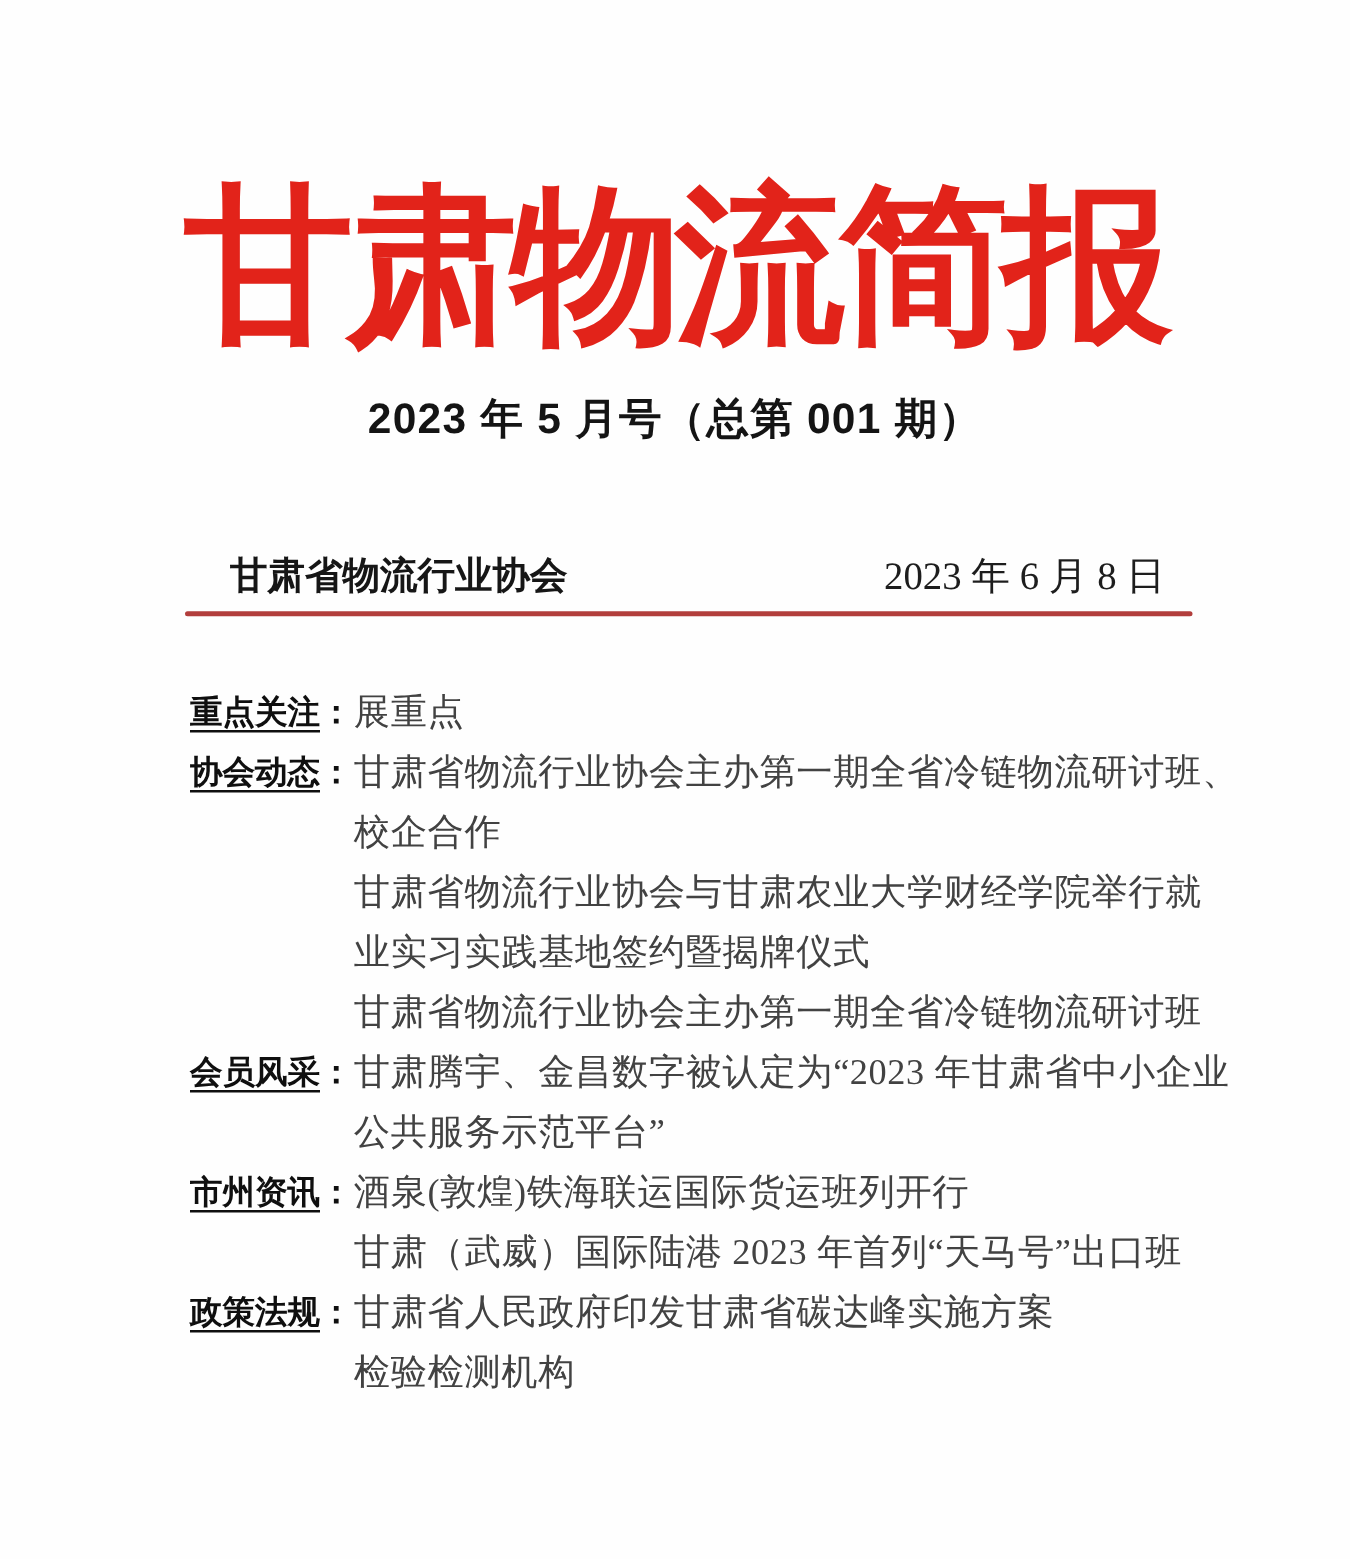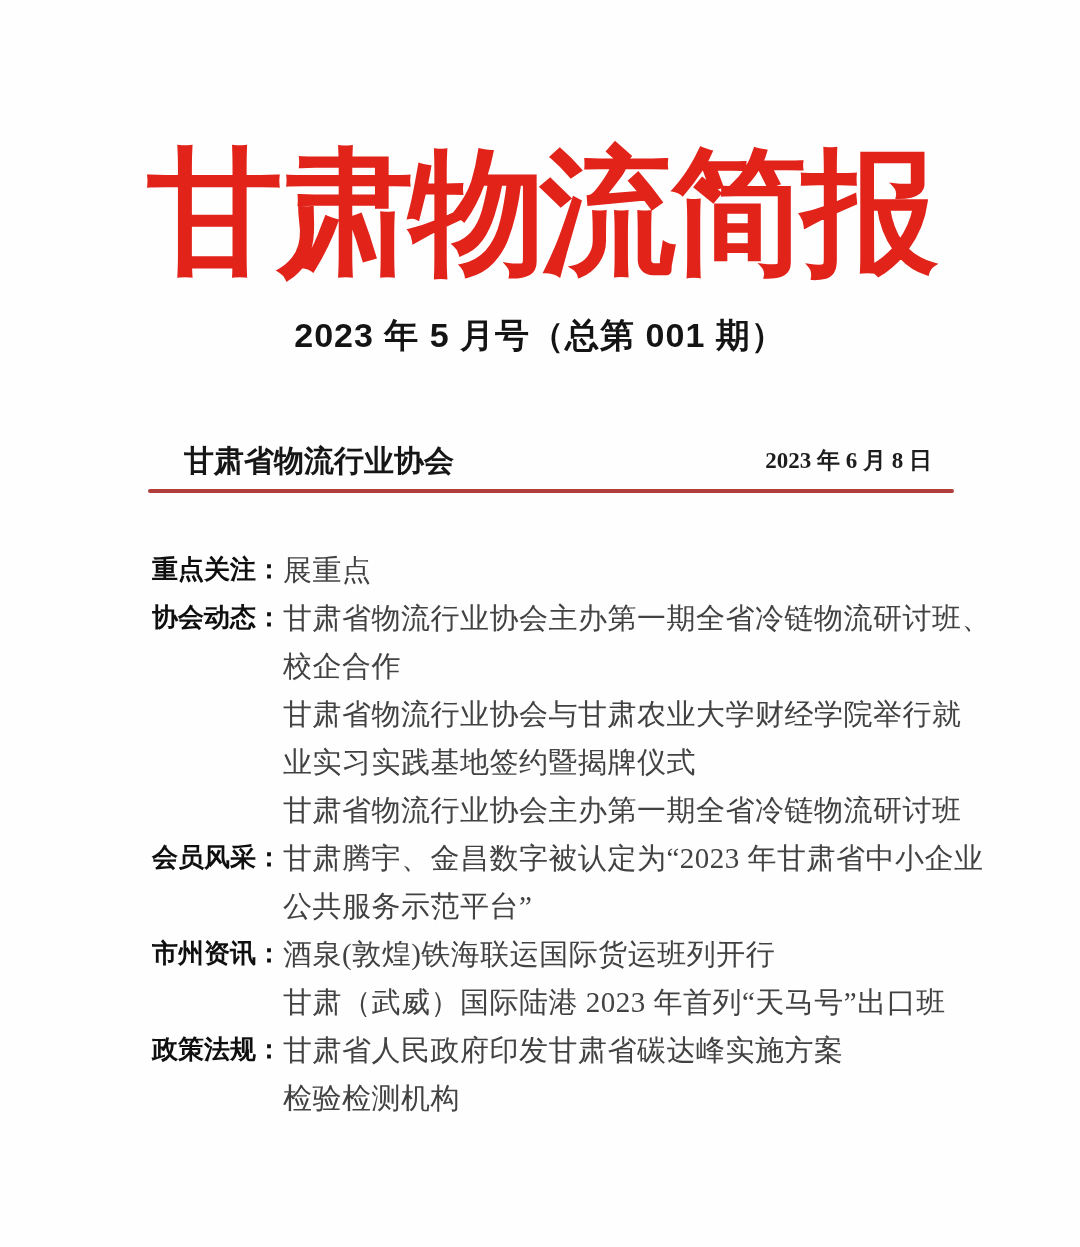--- a/index.html
+++ b/index.html
@@ -17,33 +17,33 @@
     position:absolute; top:312px; left:0; width:100%; text-align:center;
     font-family:"Liberation Sans","DejaVu Sans",sans-serif;
     font-weight:700; font-size:34px; line-height:46px; letter-spacing:1px;
     color:#141414;
   }
   .pubrow {
     position:absolute; top:438px; left:184px; width:748px;
     display:flex; justify-content:space-between; align-items:flex-end;
   }
   .publisher { font-weight:700; font-size:30px; line-height:46px; color:#161616; white-space:nowrap; }
-  .pubdate  { font-weight:700; font-size:23px; line-height:46px; color:#1d1d1d; white-space:nowrap; }
+  .pubdate  { font-weight:400; font-size:31px; line-height:46px; color:#1d1d1d; white-space:nowrap; }
   .rule {
     position:absolute; top:489px; left:148px; width:806px; height:4px;
     background:#b23e3c; border-radius:2px;
   }
   .body { position:absolute; top:546px; left:152px; width:815px; }
   .section { display:flex; align-items:flex-start; }
   .label-col {
     flex:0 0 131px; width:131px; white-space:nowrap;
     font-weight:700; font-size:26px; line-height:48px; color:#0f0f0f;
   }
   .label-text {
-    text-underline-offset:6px; text-decoration-thickness:2px;text-align:center;
+    text-decoration:underline; text-underline-offset:6px; text-decoration-thickness:2px;text-align:center;
   }
   .content-col { flex:1 1 auto; min-width:0; }
   .line {
     font-size:29px; line-height:48px; color:#424242;
     letter-spacing:0.5px; white-space:nowrap;
   }
 </style>
 </head>
 <body>
 

